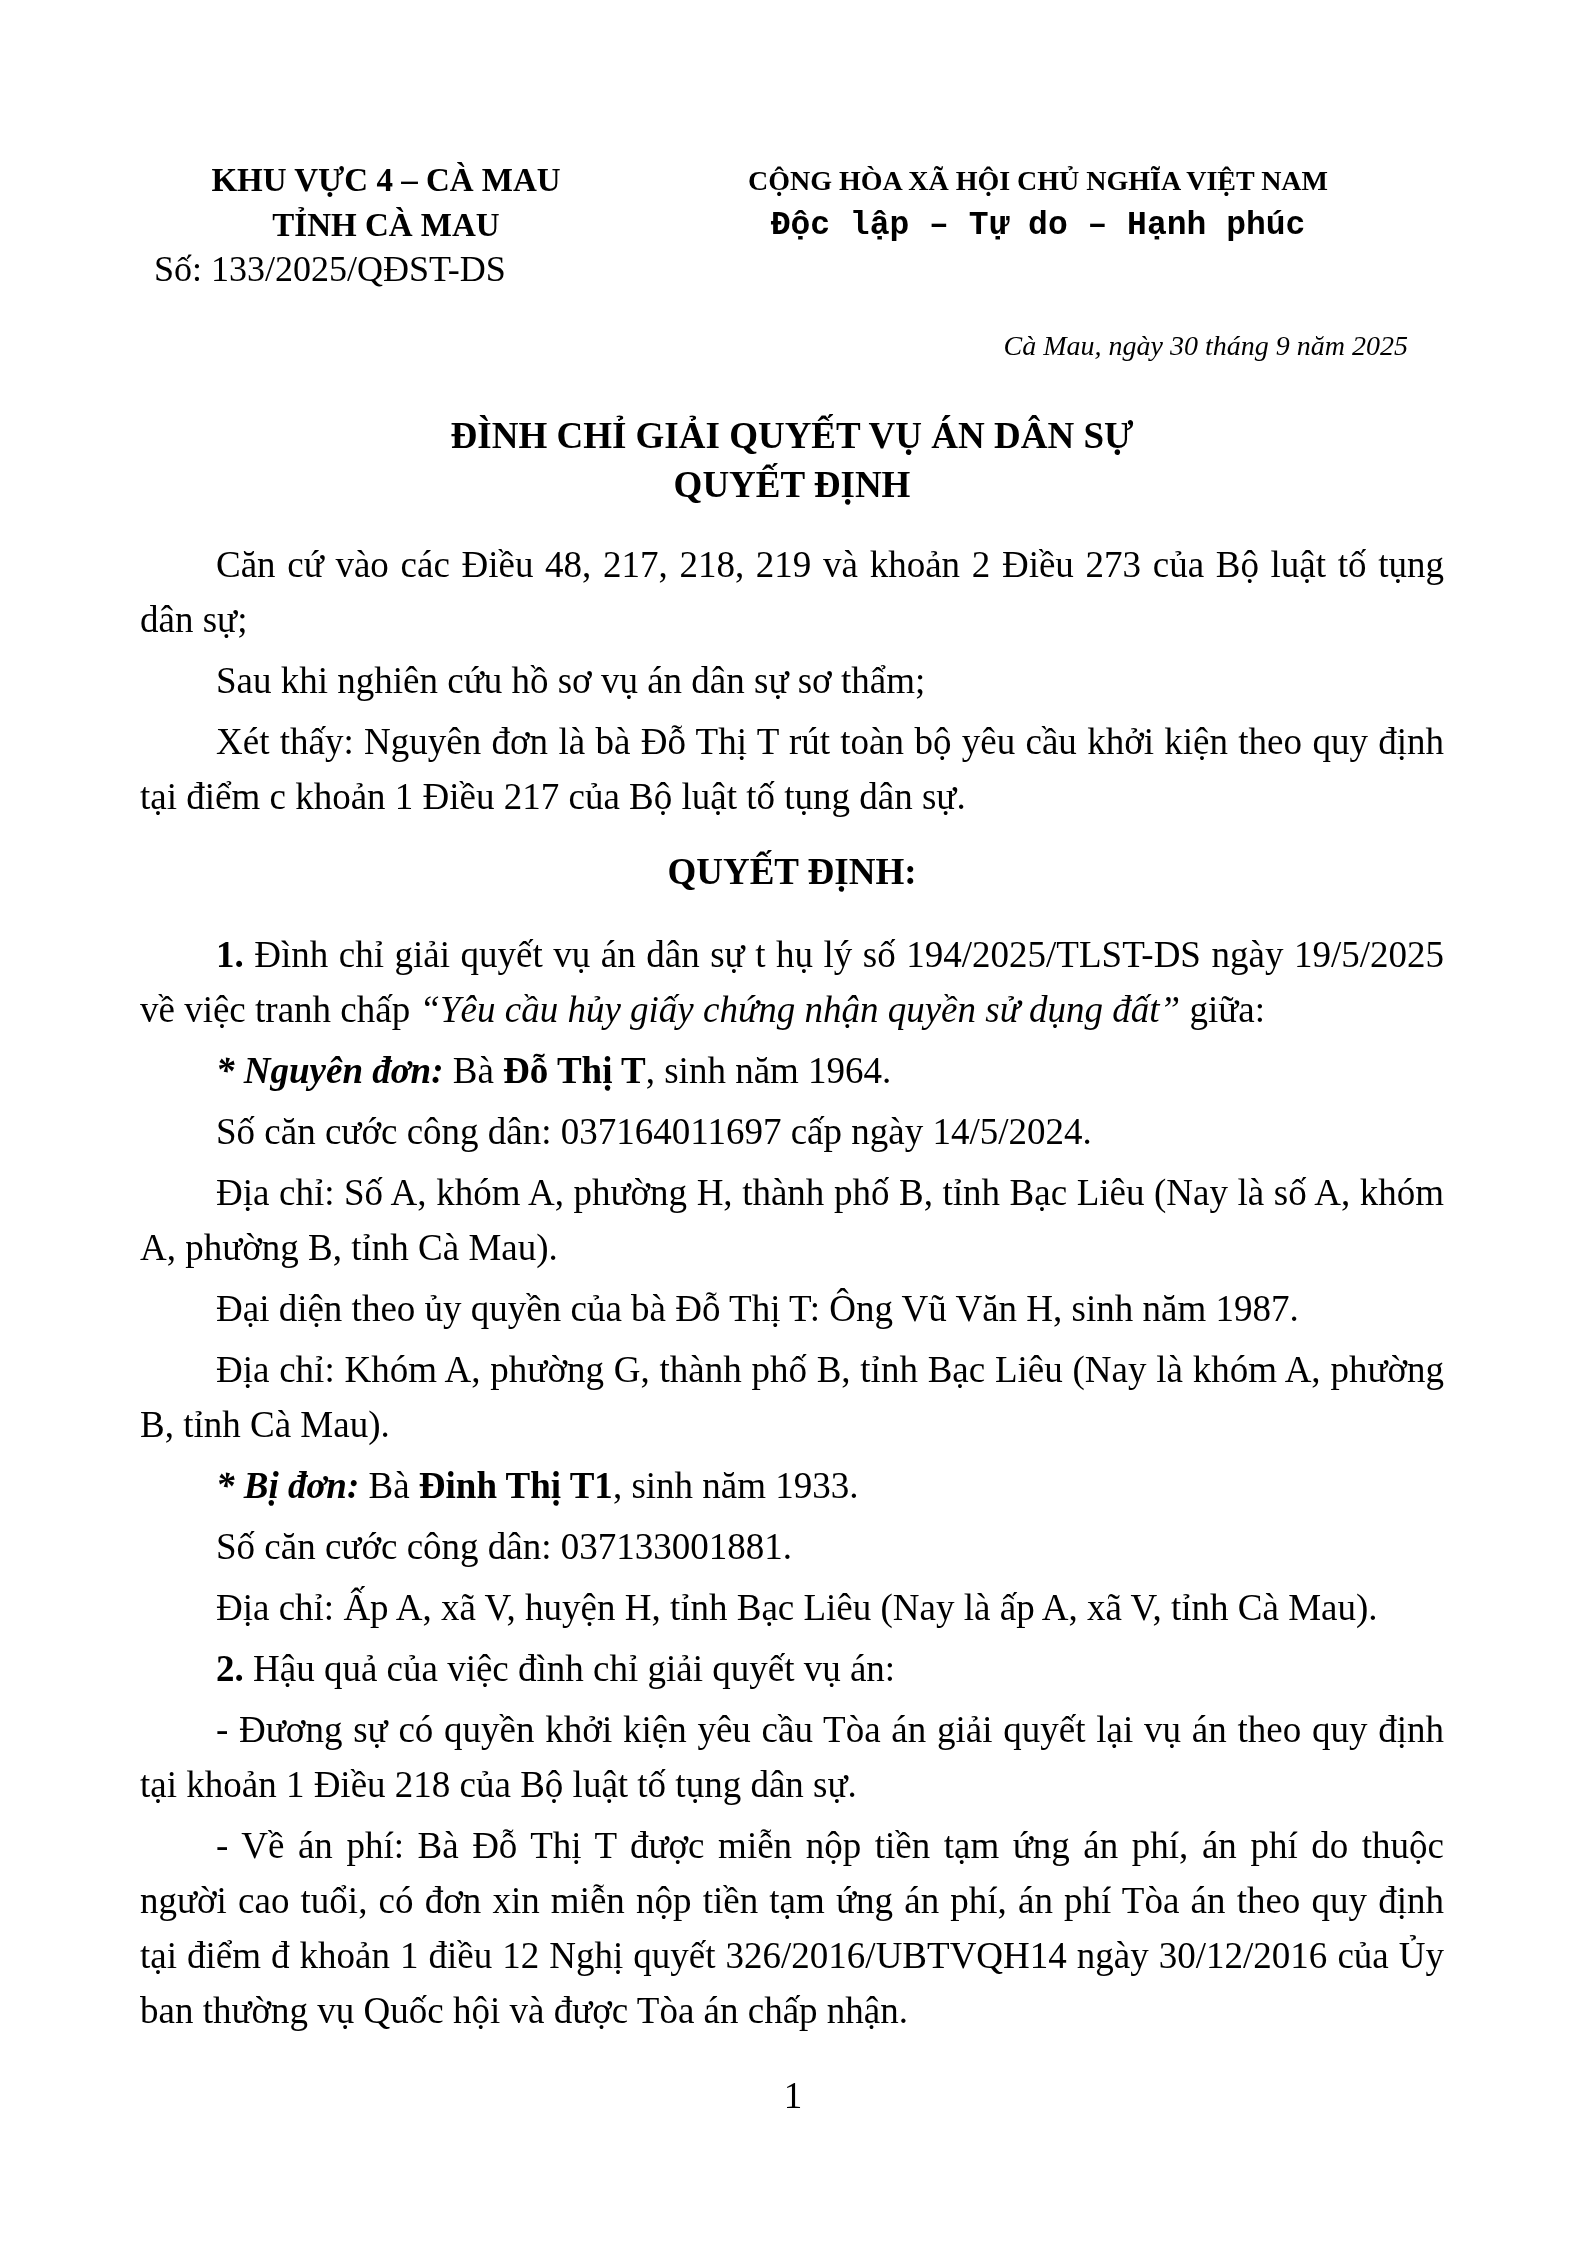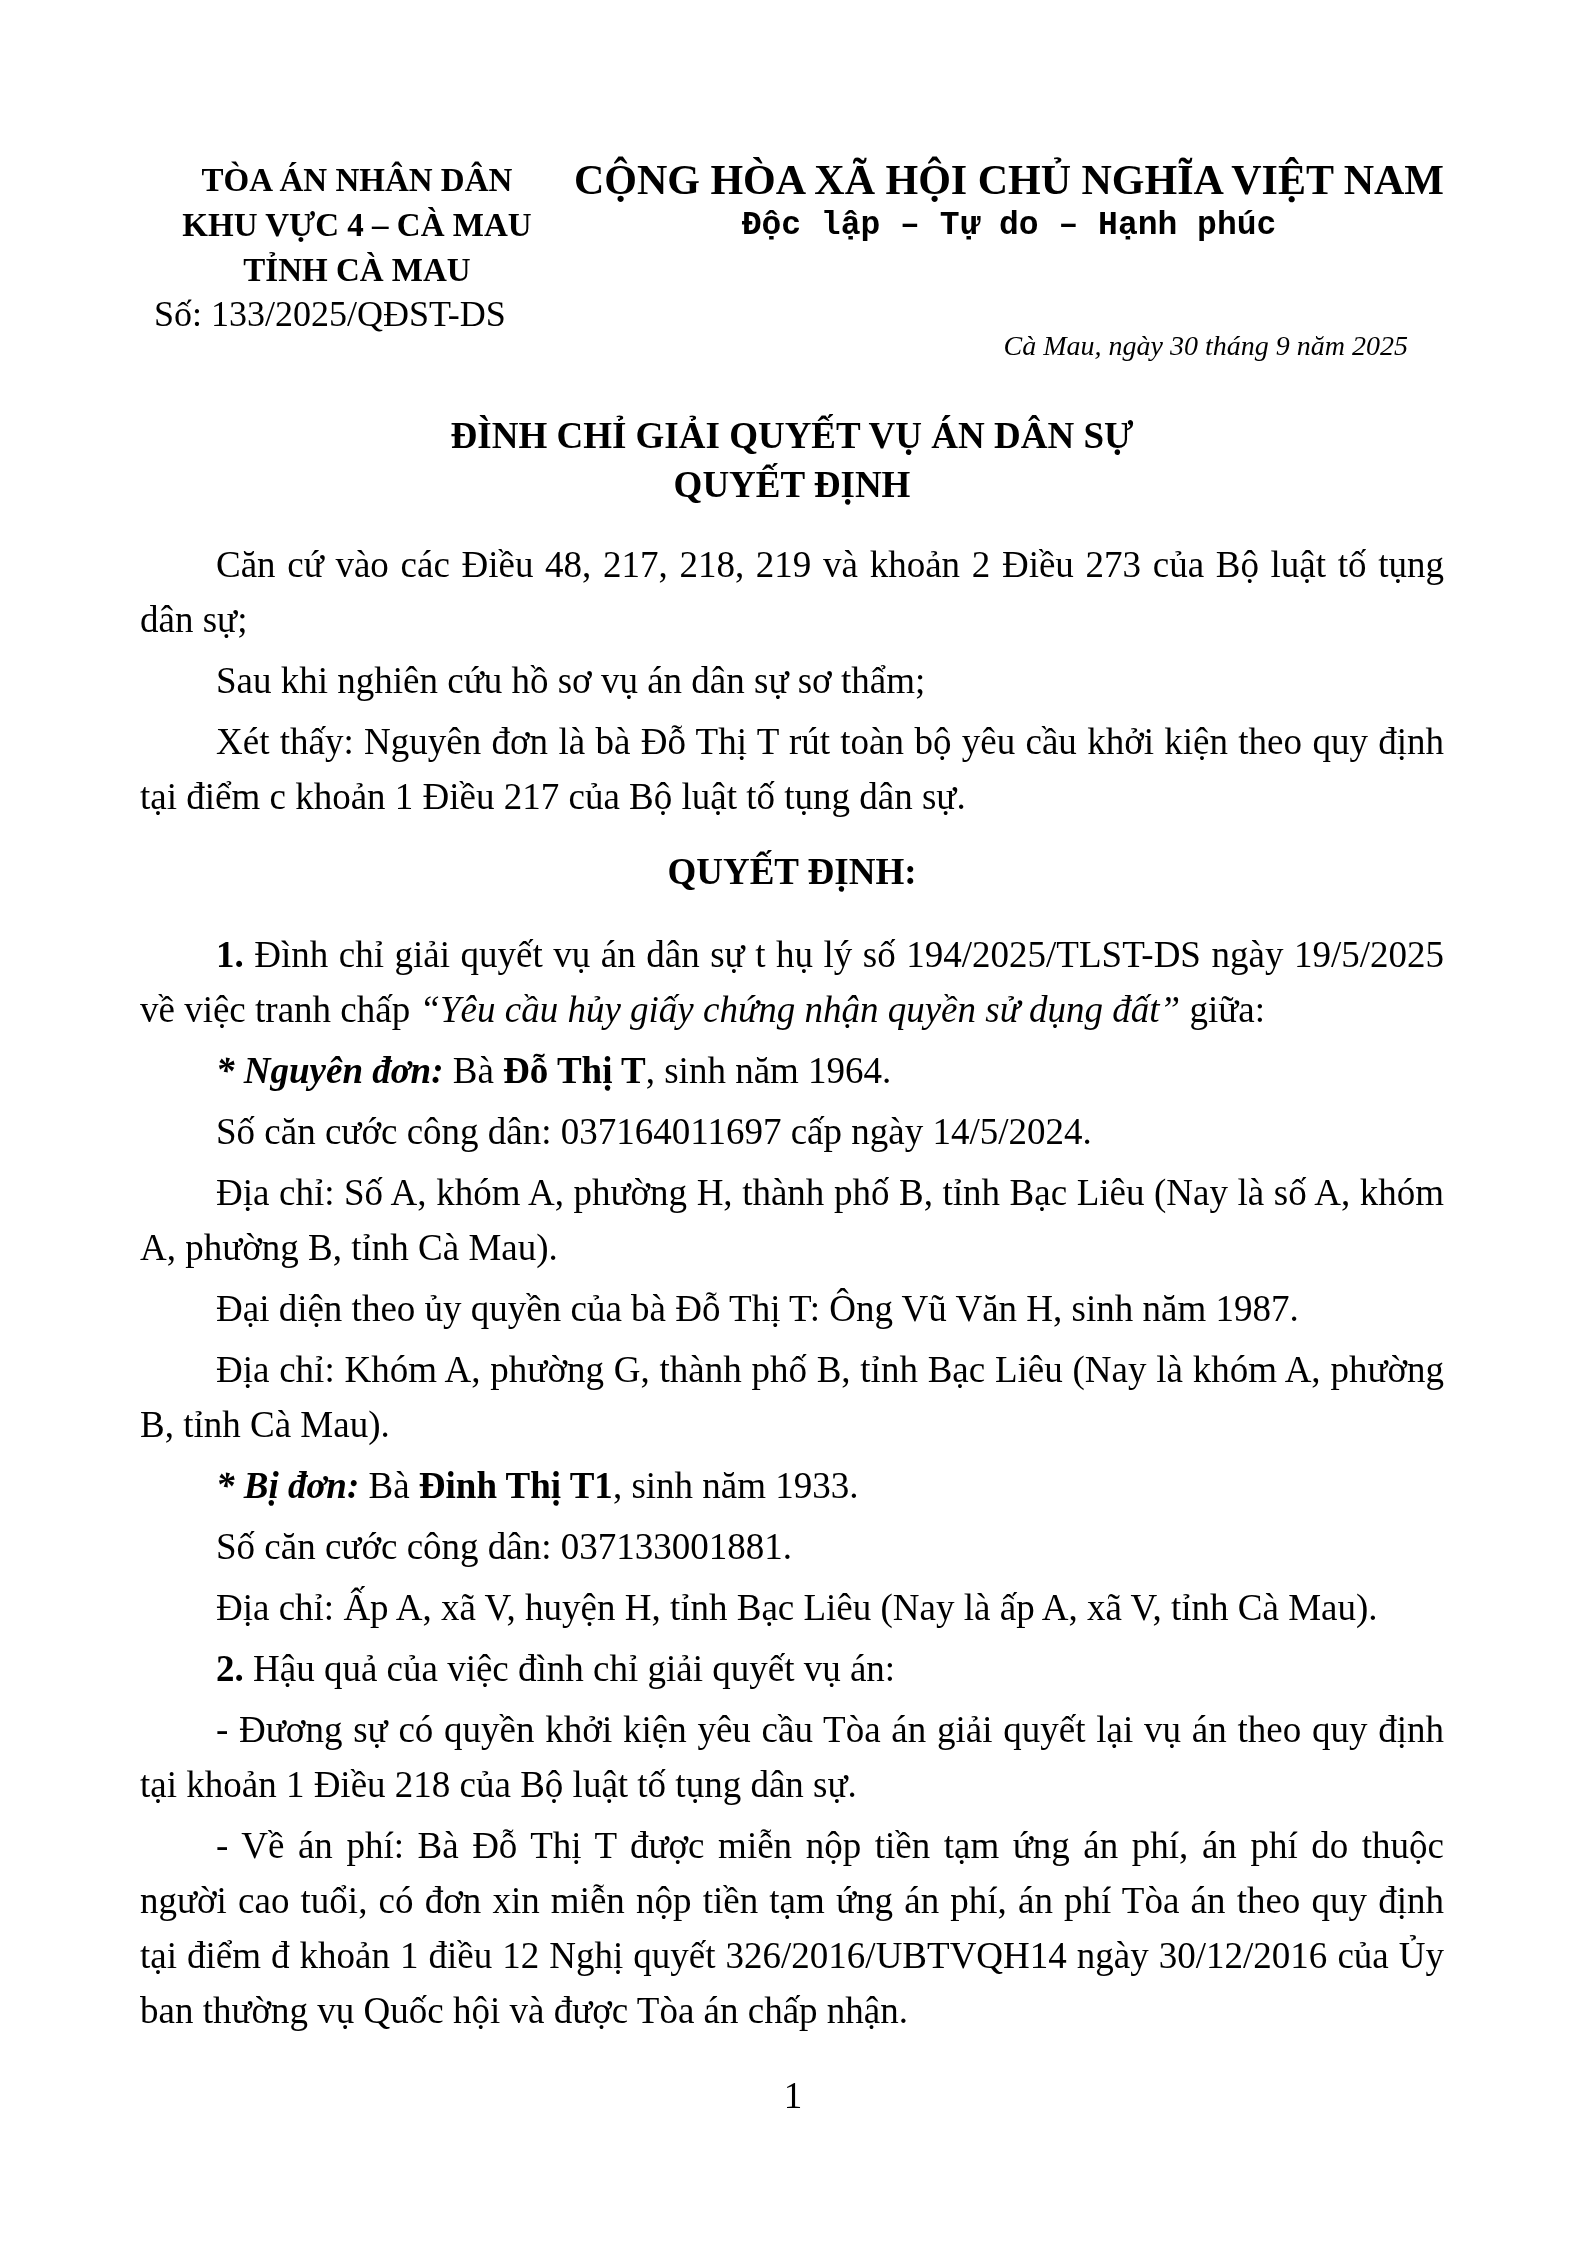--- a/index.html
+++ b/index.html
@@ -11,21 +11,21 @@
     background:#ffffff;
     color:#000000;
     font-family:"Liberation Serif","DejaVu Serif",serif;
     overflow:hidden;
   }
   .head{display:flex;align-items:flex-start;}
   .head-left{width:492px;text-align:center;}
   .head-right{flex:1;text-align:center;}
   .court-line{font-weight:bold;font-size:33px;line-height:45px;white-space:nowrap;}
   .doc-number{font-size:36px;line-height:42px;text-align:left;padding-left:14px;white-space:nowrap;}
-  .republic-1{font-weight:bold;font-size:42px;line-height:45px;white-space:nowrap;}
+  .republic-1{font-weight:bold;font-size:28px;line-height:45px;white-space:nowrap;}
   .republic-2{font-weight:bold;font-size:33px;line-height:45px;white-space:nowrap;font-family:Liberation Mono, monospace;}
   .dateline{font-style:italic;font-size:28px;line-height:42px;margin-top:77px;text-align:right;padding-right:36px;white-space:nowrap;}
   .title{margin-top:44px;text-align:center;font-weight:bold;font-size:37px;line-height:49px;}
   .content{margin-top:28px;}
   .content p{
     margin:6px 0;
     font-size:37px;
     line-height:55px;
     text-align:justify;
     text-indent:76px;
@@ -41,21 +41,20 @@
     text-align:center;font-size:37px;line-height:40px;
   }
 </style>
 </head>
 <body>
 
 <div class="page">
 
   <div class="head">
     <div class="head-left">
-      <div class="court-line">TÒA ÁN NHÂN DÂN</div>
       <div class="court-line">KHU VỰC 4 – CÀ MAU</div>
       <div class="court-line">TỈNH CÀ MAU</div>
       <div class="doc-number">Số: 133/2025/QĐST-DS</div>
     </div>
     <div class="head-right">
       <div class="republic-1">CỘNG HÒA XÃ HỘI CHỦ NGHĨA VIỆT NAM</div>
       <div class="republic-2">Độc lập – Tự do – Hạnh phúc</div>
       <div class="dateline">Cà Mau, ngày 30 tháng 9 năm 2025</div>
     </div>
   </div>

